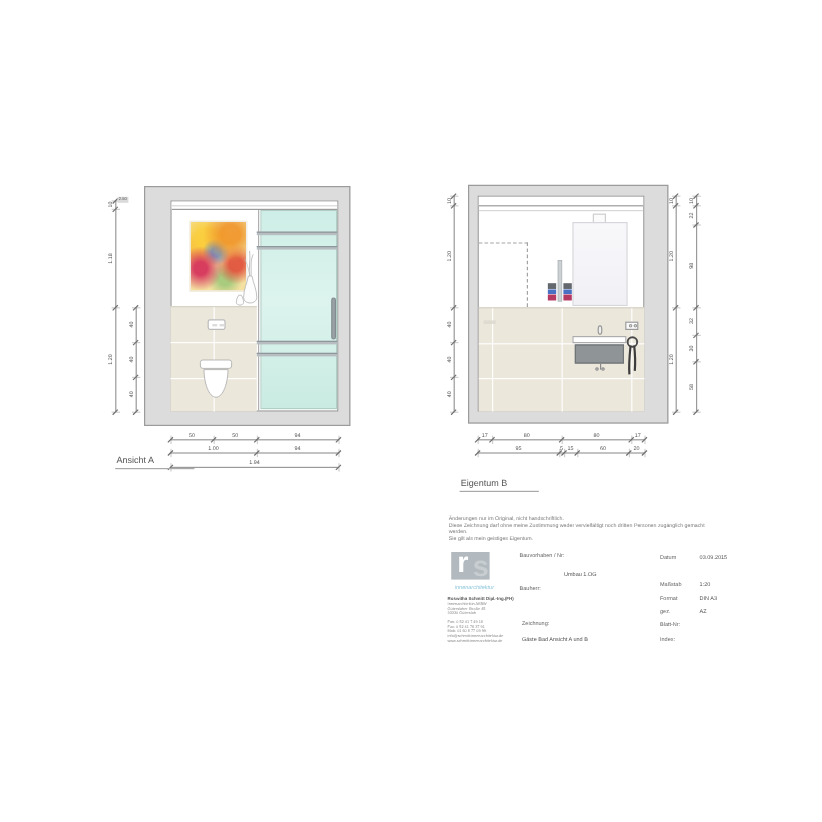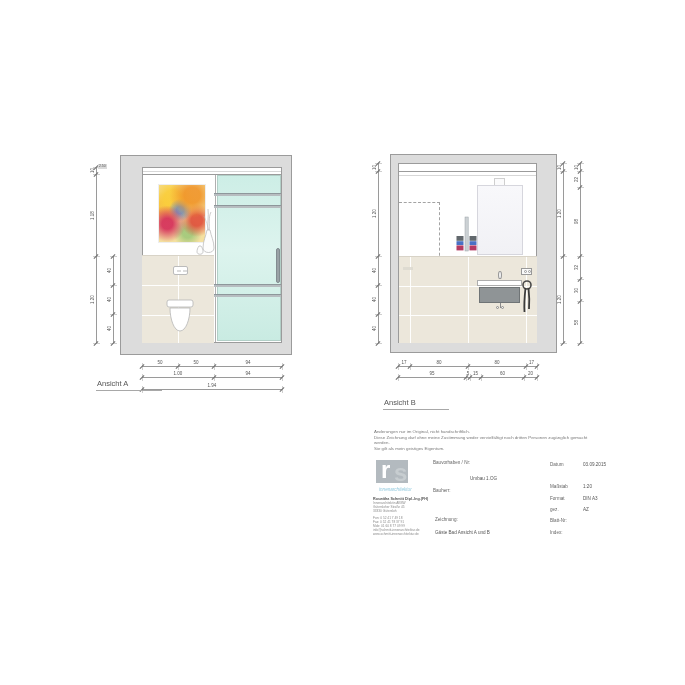--- a/index.html
+++ b/index.html
@@ -304,21 +304,21 @@
       <div class="tick" style="left: 478px; top: 377px; width: 6px; height: 1px;"></div>
       <div class="tick" style="left: 521px; top: 377px; width: 6px; height: 1px;"></div>
       <div class="tick" style="left: 534px; top: 377px; width: 6px; height: 1px;"></div>
       <div class="dlbl" style="left: 417px; top: 371px; width: 30px;">95</div>
       <div class="dlbl" style="left: 453px; top: 371px; width: 30px;">5</div>
       <div class="dlbl" style="left: 460.5px; top: 371px; width: 30px;">15</div>
       <div class="dlbl" style="left: 487.5px; top: 371px; width: 30px;">60</div>
       <div class="dlbl" style="left: 515.5px; top: 371px; width: 30px;">20</div>
     </div>
 
-  <div class="abs viewlabel" style="left:383px;top:398px;width:62px;">Ansicht B</div>
+  <div class="abs viewlabel" style="left:383px;top:398px;width:62px;">Eigentum B</div>
 
   <div class="abs notice" style="left:374px;top:429px;width:290px;">
     <div>Änderungen nur im Original, nicht handschriftlich.</div>
     <div>Diese Zeichnung darf ohne meine Zustimmung weder vervielfältigt noch dritten Personen zugänglich gemacht</div>
     <div>werden.</div>
     <div>Sie gilt als mein geistiges Eigentum.</div>
   </div>
 
   <div class="abs logo-square" style="left:376px;top:460px;width:32px;height:23px;"></div>
   <span class="abs logo-r" style="left:381px;top:459px;">r</span>

